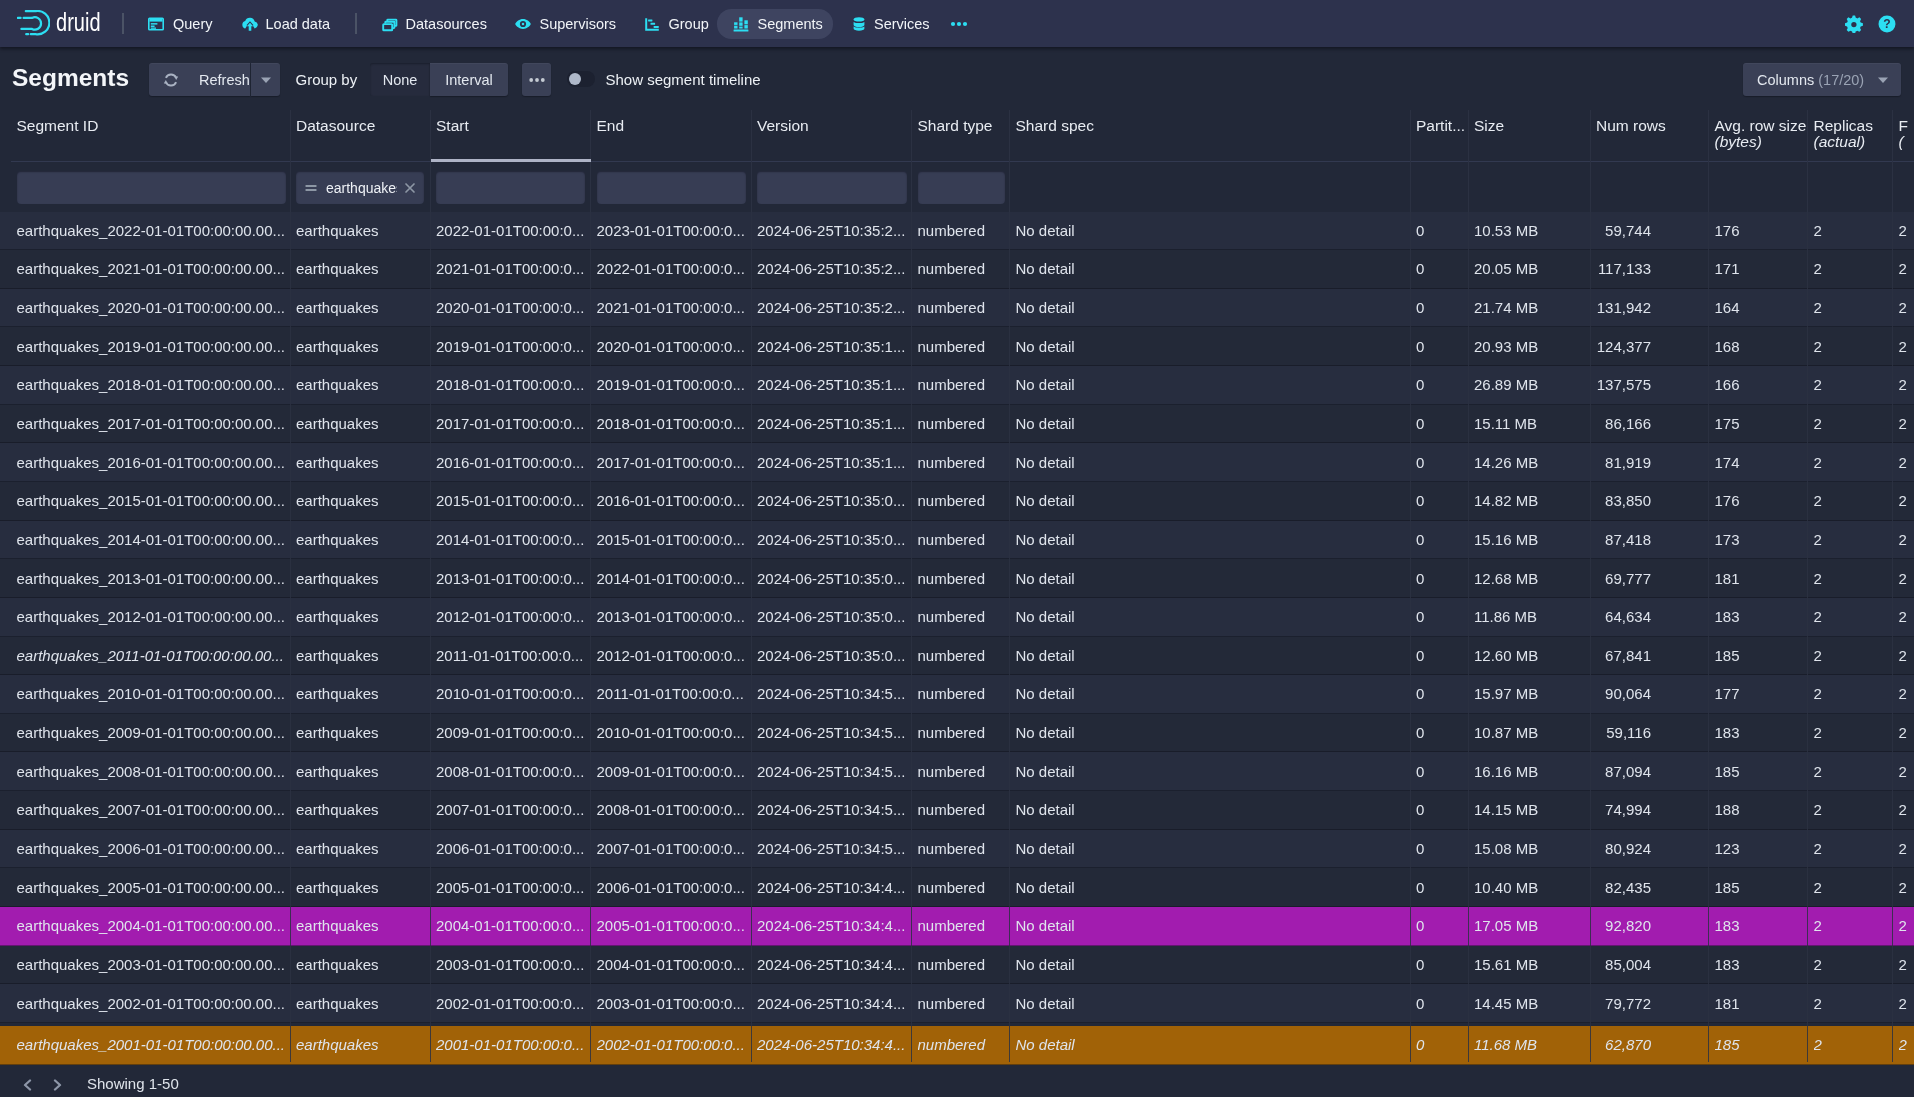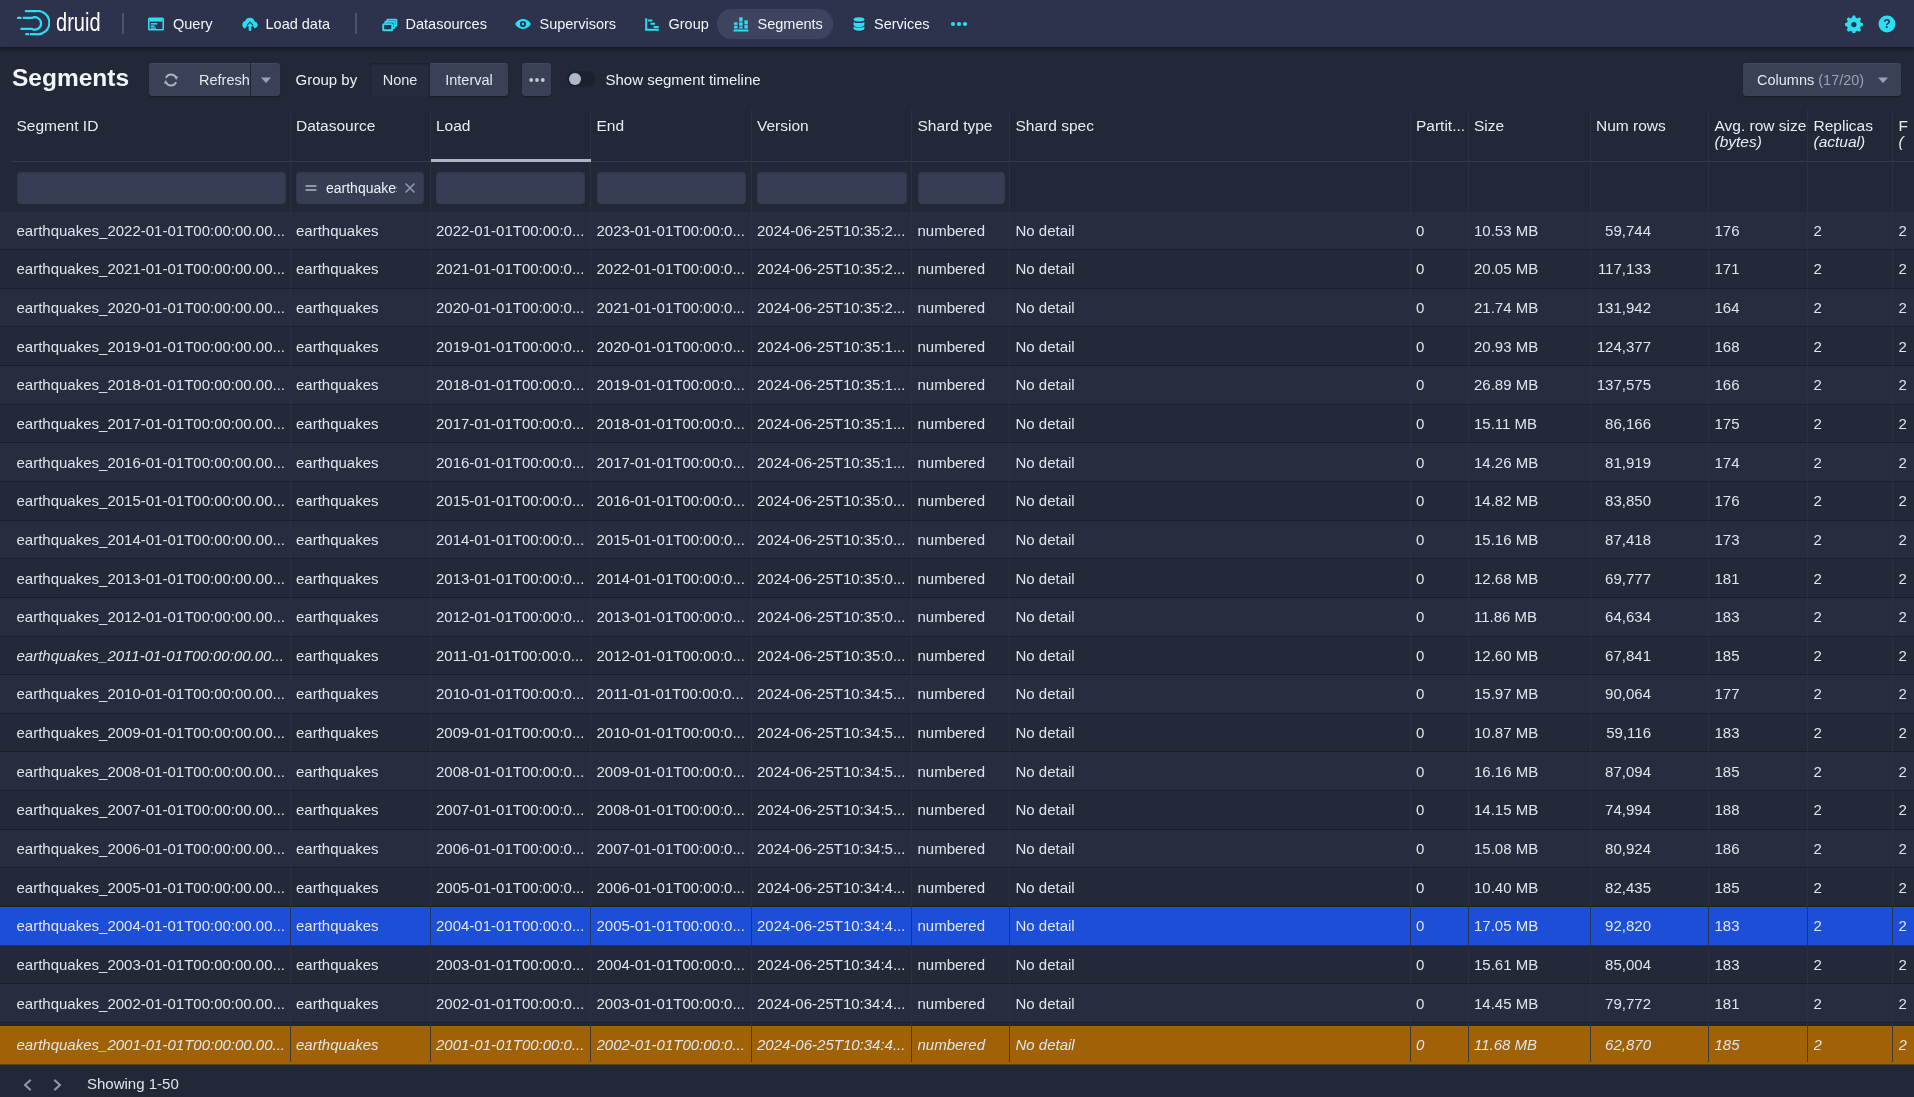--- a/index.html
+++ b/index.html
@@ -144,21 +144,21 @@
 <div class="btn" style="left:1743px;width:158px;">
     <span style="margin-left:14px;">Columns <span style="color:#9aa3b4;">(17/20)</span></span>
     <span style="margin-left:auto;margin-right:12px;display:flex;">
       <svg width="12" height="8" viewBox="0 0 12 8">
         <path fill="#9aa3b4" d="M1 1.5h10L6 7z"></path>
       </svg>
     </span>
   </div>
 <div class="hcell nowrap" style="left:11px;width:279.5px;">Segment ID</div>
 <div class="hcell nowrap" style="left:290.5px;width:140px;">Datasource</div>
-<div class="hcell nowrap" style="left:430.5px;width:160.5px;">Load</div>
+<div class="hcell nowrap" style="left:430.5px;width:160.5px;">Start</div>
 <div class="hcell nowrap" style="left:591px;width:160.5px;">End</div>
 <div class="hcell nowrap" style="left:751.5px;width:160.5px;">Version</div>
 <div class="hcell nowrap" style="left:912px;width:98px;">Shard type</div>
 <div class="hcell nowrap" style="left:1010px;width:400.5px;">Shard spec</div>
 <div class="hcell nowrap" style="left:1410.5px;width:58px;">Partit...</div>
 <div class="hcell nowrap" style="left:1468.5px;width:122px;">Size</div>
 <div class="hcell nowrap" style="left:1590.5px;width:118.5px;">Num rows</div>
 <div class="hcell nowrap" style="left:1709px;width:99px;">Avg. row size<br><span style="font-style:italic;">(bytes)</span></div>
 <div class="hcell nowrap" style="left:1808px;width:85px;">Replicas<br><span style="font-style:italic;">(actual)</span></div>
 <div class="hcell nowrap" style="left:1893px;width:97px;">F<br><span style="font-style:italic;">(</span></div>
@@ -448,40 +448,40 @@
     <div class="cell" style="left:16.5px;width:273px;">earthquakes_2006-01-01T00:00:00.00...</div>
     <div class="cell" style="left:296px;width:133.5px;">earthquakes</div>
     <div class="cell" style="left:436px;width:154px;">2006-01-01T00:00:0...</div>
     <div class="cell" style="left:596.5px;width:154px;">2007-01-01T00:00:0...</div>
     <div class="cell" style="left:757px;width:154px;">2024-06-25T10:34:5...</div>
     <div class="cell" style="left:917.5px;width:91.5px;">numbered</div>
     <div class="cell" style="left:1015.5px;width:394px;">No detail</div>
     <div class="cell" style="left:1416px;width:51.5px;">0</div>
     <div class="cell" style="left:1474px;width:115.5px;">15.08 MB</div>
     <div class="cell" style="left:1593px;width:58px;justify-content:flex-end;">80,924</div>
-    <div class="cell" style="left:1714.5px;width:92.5px;">186</div>
+    <div class="cell" style="left:1714.5px;width:92.5px;">123</div>
     <div class="cell" style="left:1813.5px;width:78.5px;">2</div>
     <div class="cell" style="left:1898.5px;width:90.5px;">2</div>
   </div>
 <div class="row" style="top:868.38px;height:38.64px;background:#232938;border-bottom:1px solid rgba(12,15,25,0.42);">
     <div class="cell" style="left:16.5px;width:273px;">earthquakes_2005-01-01T00:00:00.00...</div>
     <div class="cell" style="left:296px;width:133.5px;">earthquakes</div>
     <div class="cell" style="left:436px;width:154px;">2005-01-01T00:00:0...</div>
     <div class="cell" style="left:596.5px;width:154px;">2006-01-01T00:00:0...</div>
     <div class="cell" style="left:757px;width:154px;">2024-06-25T10:34:4...</div>
     <div class="cell" style="left:917.5px;width:91.5px;">numbered</div>
     <div class="cell" style="left:1015.5px;width:394px;">No detail</div>
     <div class="cell" style="left:1416px;width:51.5px;">0</div>
     <div class="cell" style="left:1474px;width:115.5px;">10.40 MB</div>
     <div class="cell" style="left:1593px;width:58px;justify-content:flex-end;">82,435</div>
     <div class="cell" style="left:1714.5px;width:92.5px;">185</div>
     <div class="cell" style="left:1813.5px;width:78.5px;">2</div>
     <div class="cell" style="left:1898.5px;width:90.5px;">2</div>
   </div>
-<div class="row" style="top:907.02px;height:38.64px;background:#1d4ed8;border-bottom:1px solid rgba(12,15,25,0.42);">
+<div class="row" style="top:907.02px;height:38.64px;background:#a21caf;border-bottom:1px solid rgba(12,15,25,0.42);">
     <div class="cell" style="left:16.5px;width:273px;">earthquakes_2004-01-01T00:00:00.00...</div>
     <div class="cell" style="left:296px;width:133.5px;">earthquakes</div>
     <div class="cell" style="left:436px;width:154px;">2004-01-01T00:00:0...</div>
     <div class="cell" style="left:596.5px;width:154px;">2005-01-01T00:00:0...</div>
     <div class="cell" style="left:757px;width:154px;">2024-06-25T10:34:4...</div>
     <div class="cell" style="left:917.5px;width:91.5px;">numbered</div>
     <div class="cell" style="left:1015.5px;width:394px;">No detail</div>
     <div class="cell" style="left:1416px;width:51.5px;">0</div>
     <div class="cell" style="left:1474px;width:115.5px;">17.05 MB</div>
     <div class="cell" style="left:1593px;width:58px;justify-content:flex-end;">92,820</div>

